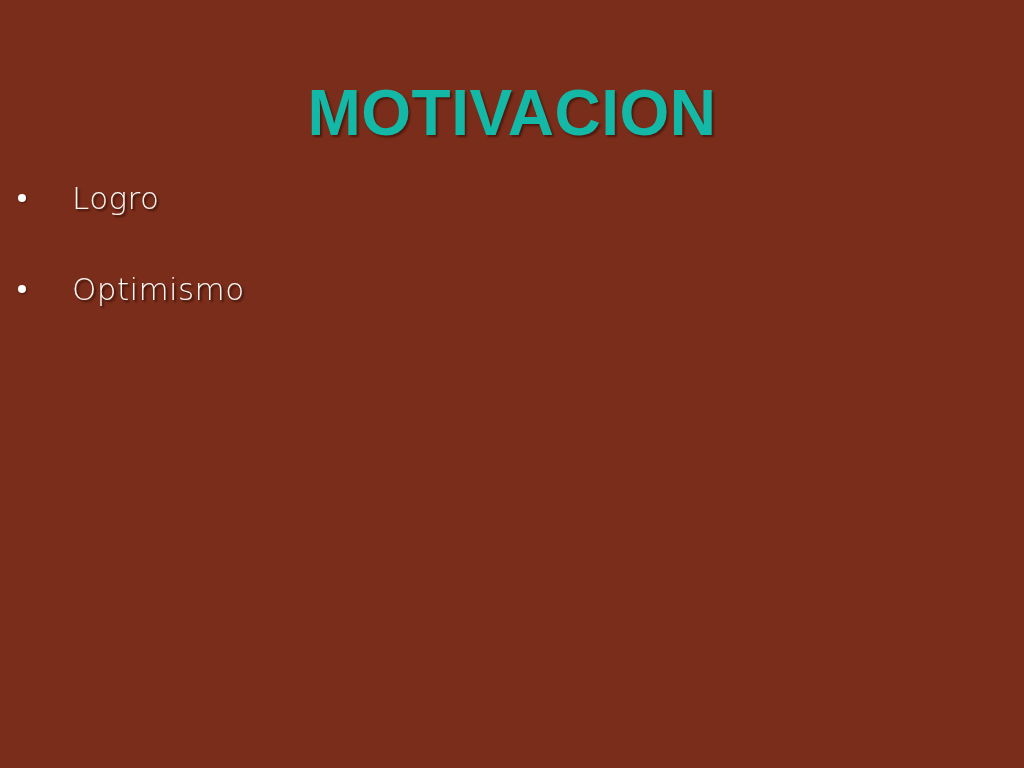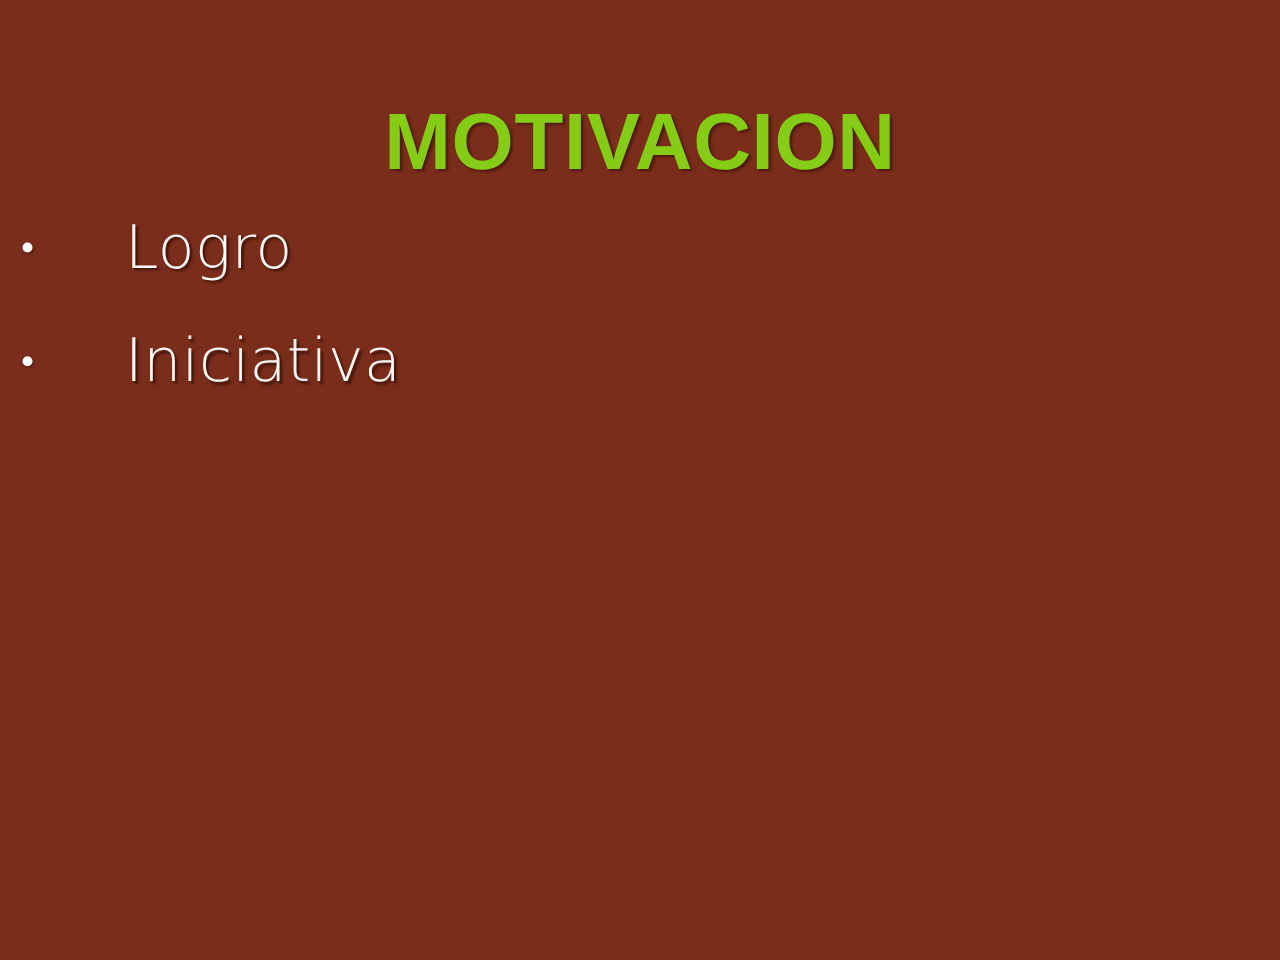--- a/index.html
+++ b/index.html
@@ -21,21 +21,21 @@
     box-sizing: border-box;
   }
 
   
   #slide-title {
     position: absolute;
     left: 0;
     top: 34px;
     width: 1024px;
     text-align: center;
-    color: #84cc16;
+    color: #14b8a6;
     font-family: "Liberation Sans", sans-serif;
     font-weight: bold;
     font-size: 64px;
     line-height: 72px;
     letter-spacing: 0.5px;
     text-shadow: 2px 2px 2px rgba(40, 10, 4, 0.55);
     white-space: nowrap;
   }
 
   
@@ -62,25 +62,25 @@
     top: 50%;
     transform: translateY(-50%);
     width: 8px;
     height: 8px;
     border-radius: 50%;
     background: #FFFFFF;
     box-shadow: 1px 1px 2px rgba(40, 10, 4, 0.5);
   }
 
   .bullet-text {
-    margin-left: 100px;
+    margin-left: 72px;
     color: #FAF7F4;
     font-family: "DejaVu Sans", sans-serif;
     font-weight: 300;
-    font-size: 48px;
+    font-size: 31px;
     line-height: 54px;
     letter-spacing: 0.4px;
     text-shadow: 2px 2px 2px rgba(38, 10, 4, 0.75);
     white-space: nowrap;
   }
 </style>
 </head>
 <body>
 
 <div id="slide">
@@ -89,19 +89,19 @@
 
   <ul id="bullet-list">
 
     <li class="bullet-item">
       <span class="bullet-marker"></span>
       <span class="bullet-text">Logro</span>
     </li>
 
     <li class="bullet-item">
       <span class="bullet-marker"></span>
-      <span class="bullet-text">Iniciativa</span>
+      <span class="bullet-text">Optimismo</span>
     </li>
 
 
   </ul>
 
 </div>
 
 </body></html>

